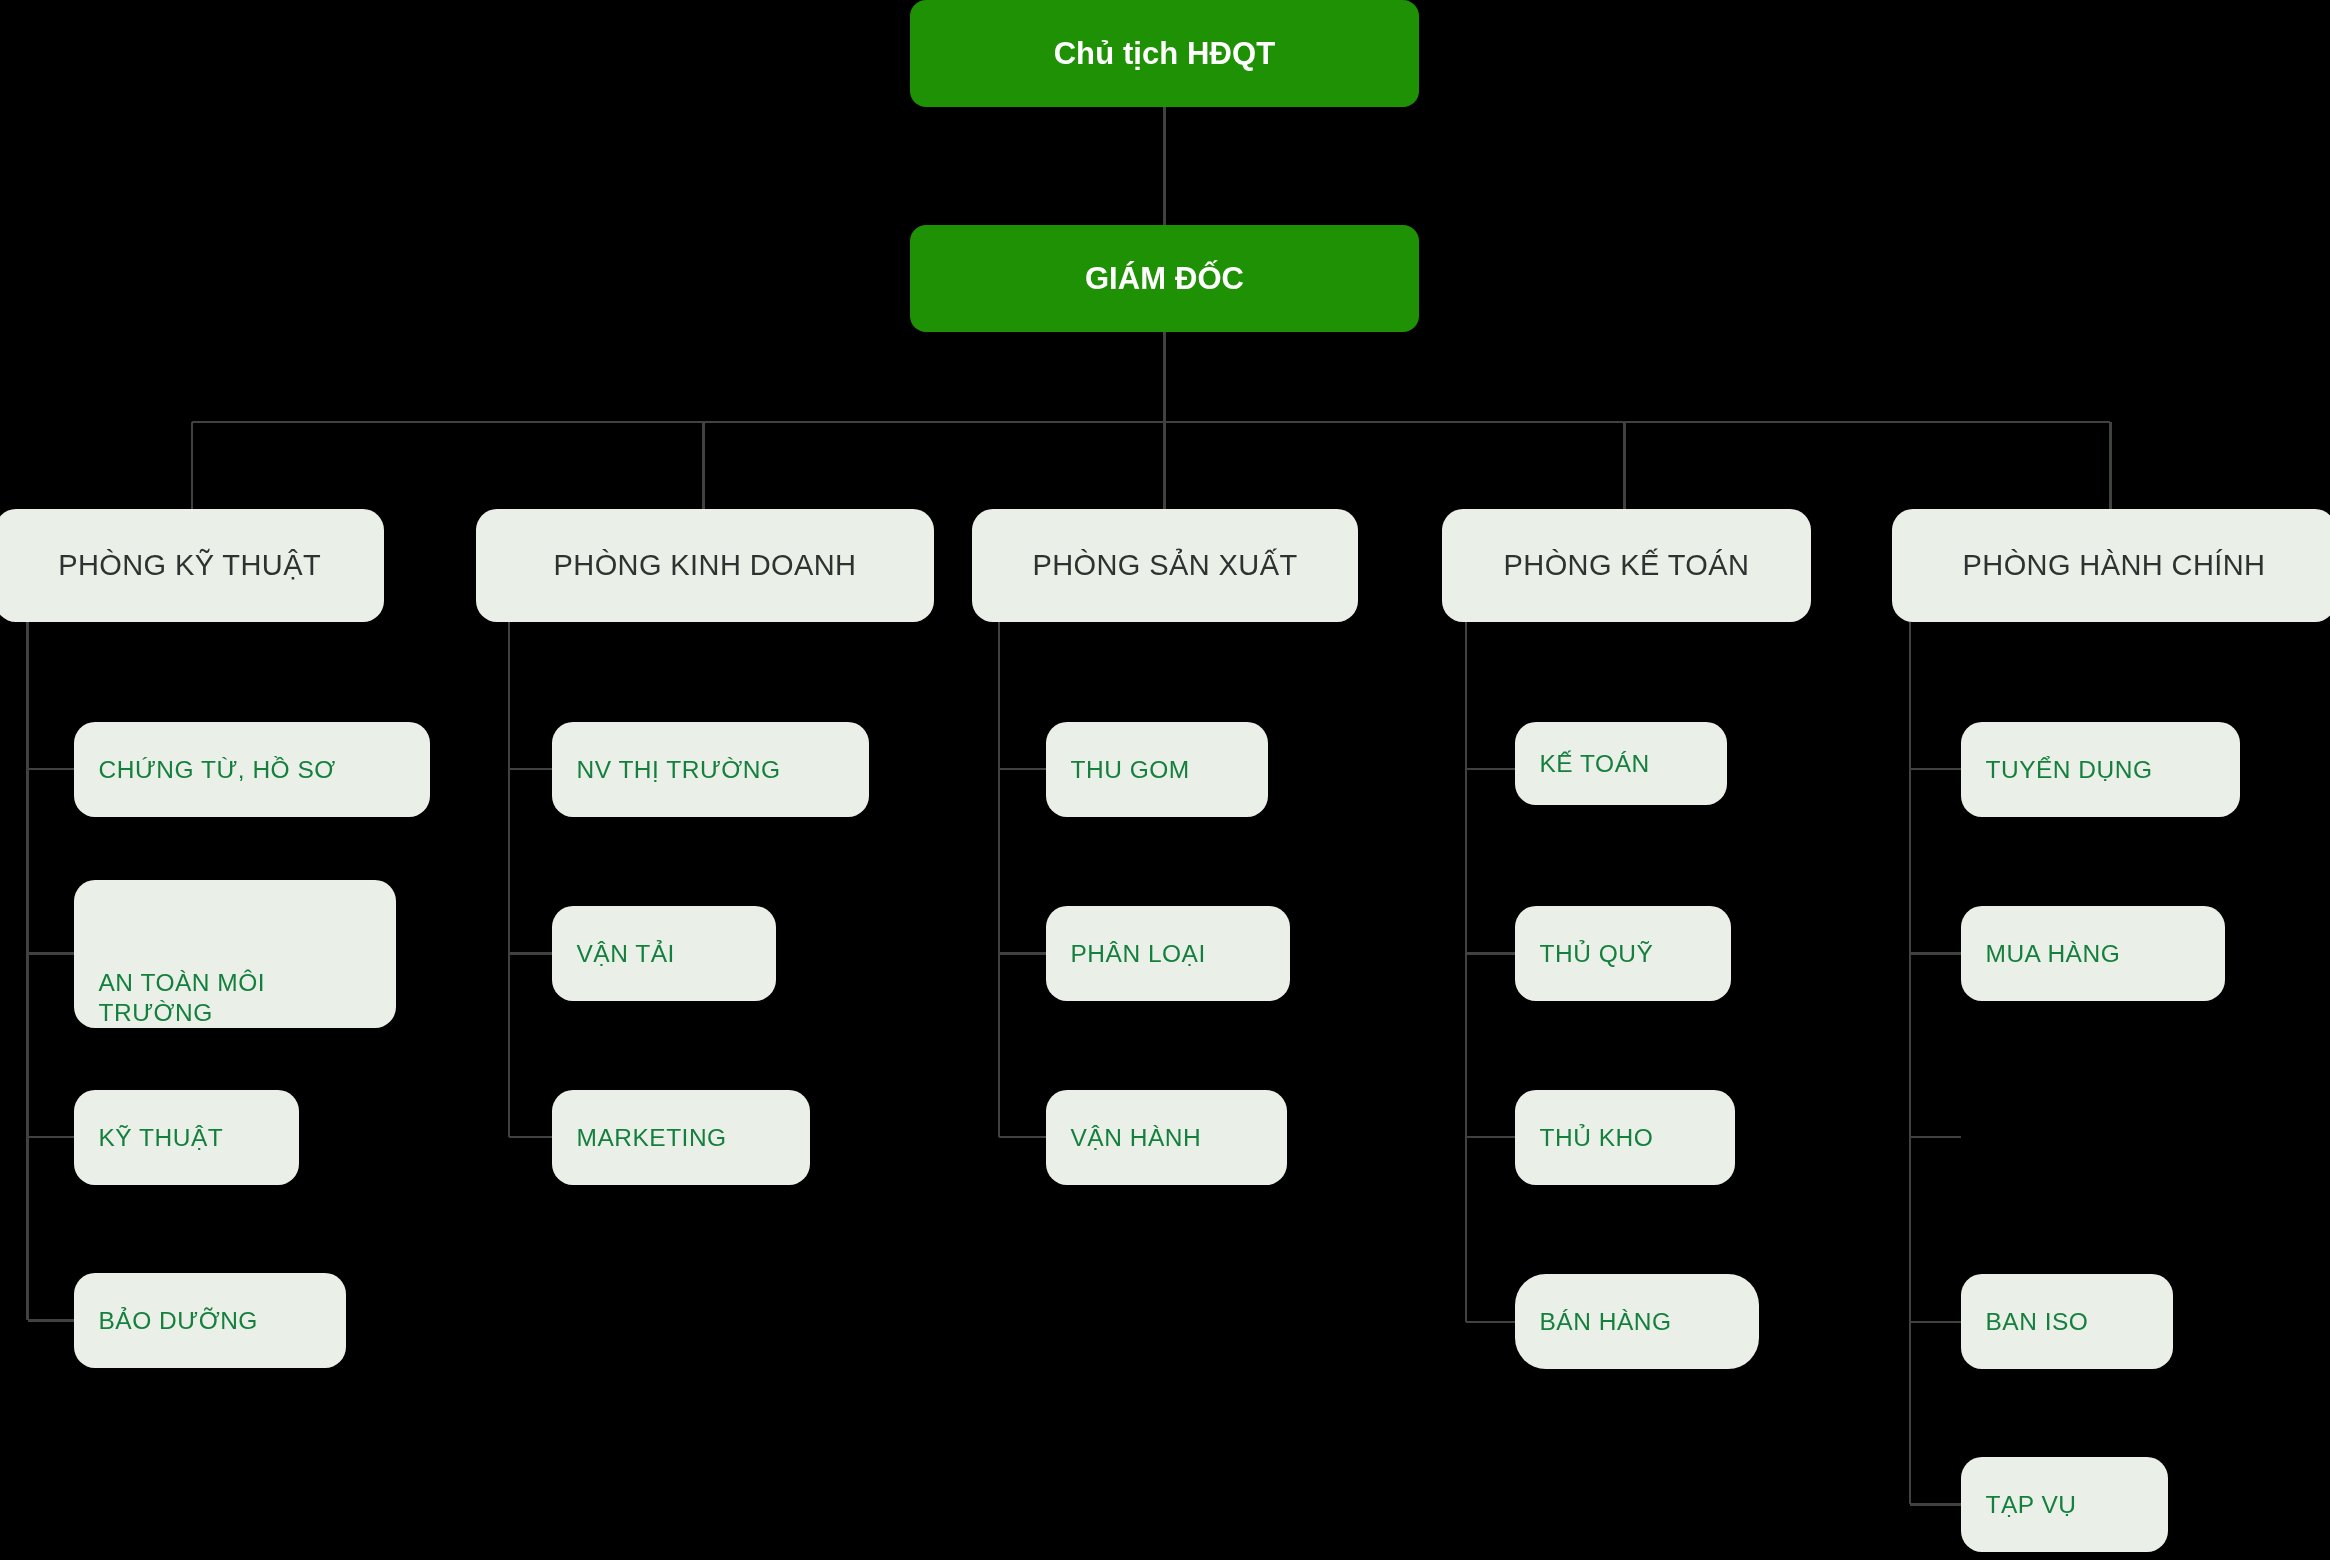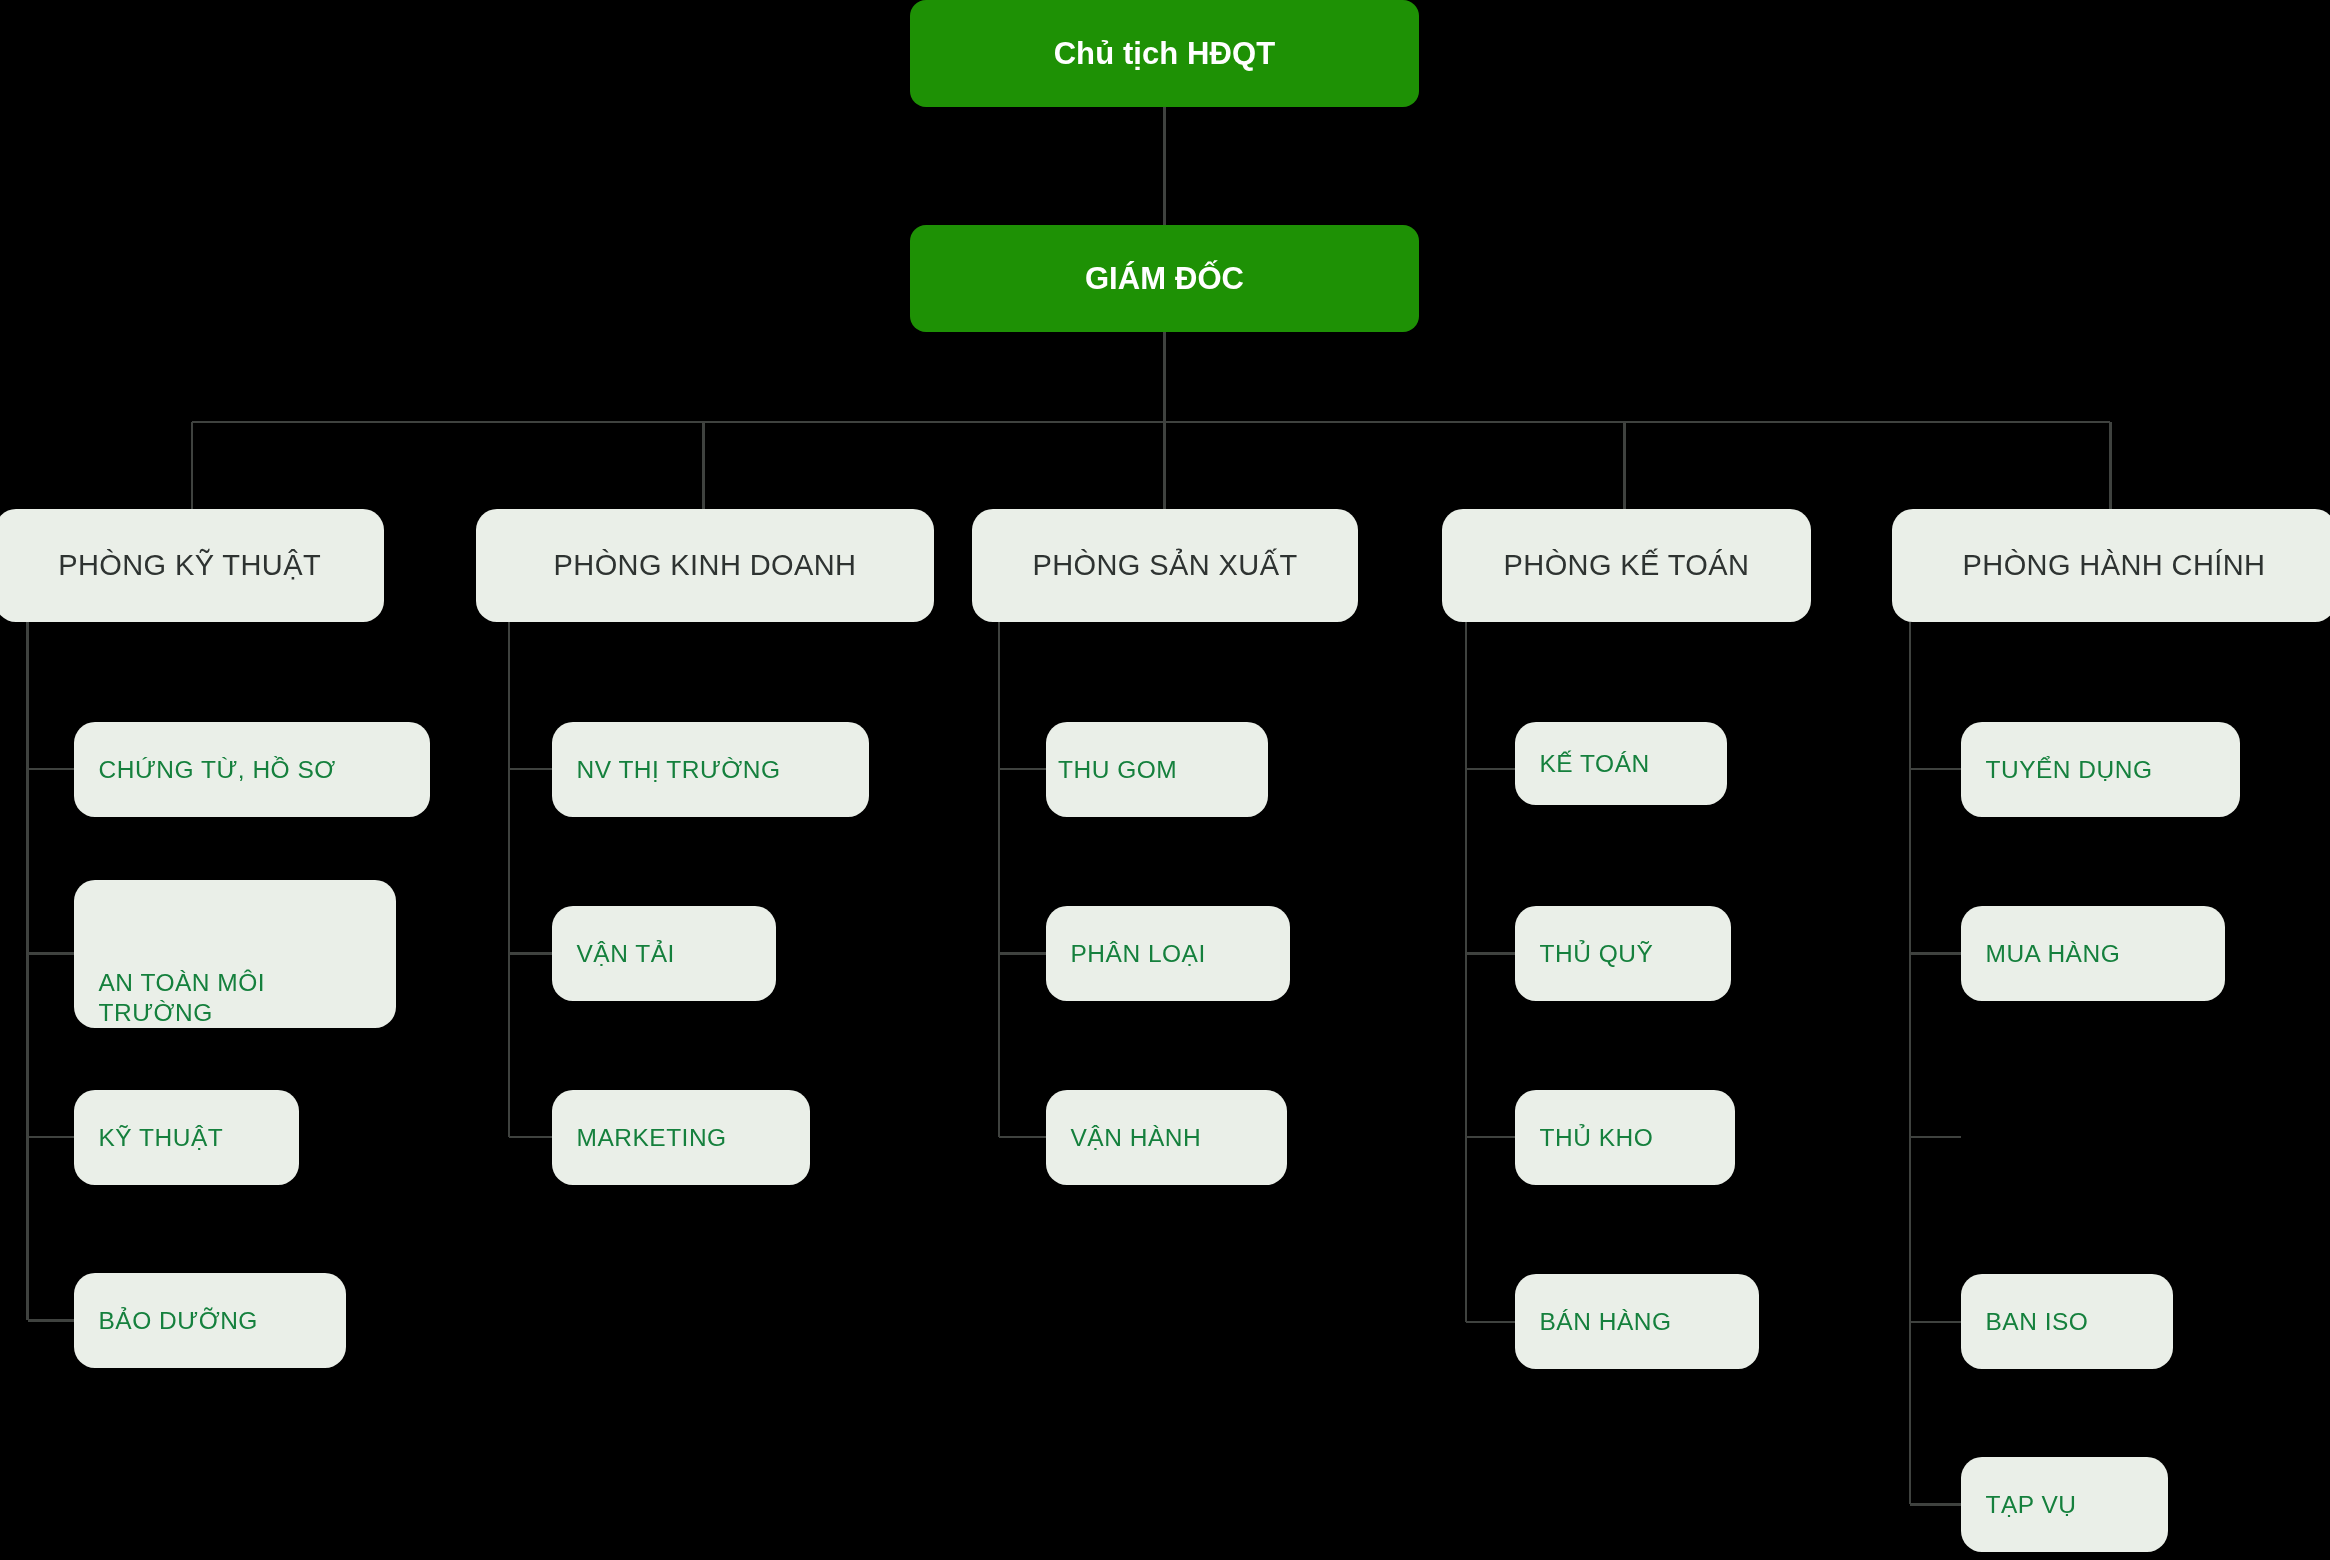--- a/index.html
+++ b/index.html
@@ -171,21 +171,21 @@
   </div>
 
   <div class="node leaf" style="left:552px; top:906px; width:224px; height:95px;">
     <span class="txt">VẬN TẢI</span>
   </div>
 
   <div class="node leaf" style="left:552px; top:1090px; width:258px; height:95px;">
     <span class="txt">MARKETING</span>
   </div>
 
-  <div class="node leaf" style="left:1046px; top:722px; width:222px; height:95px;padding-left:12px;">
+  <div class="node leaf" style="left:1046px; top:722px; width:222px; height:95px;">
     <span class="txt">THU GOM</span>
   </div>
 
   <div class="node leaf" style="left:1046px; top:906px; width:244px; height:95px;">
     <span class="txt">PHÂN LOẠI</span>
   </div>
 
   <div class="node leaf" style="left:1046px; top:1090px; width:241px; height:95px;">
     <span class="txt">VẬN HÀNH</span>
   </div>
@@ -195,21 +195,21 @@
   </div>
 
   <div class="node leaf" style="left:1515px; top:906px; width:216px; height:95px;">
     <span class="txt">THỦ QUỸ</span>
   </div>
 
   <div class="node leaf" style="left:1515px; top:1090px; width:220px; height:95px;">
     <span class="txt">THỦ KHO</span>
   </div>
 
-  <div class="node leaf" style="left:1515px; top:1274px; width:244px; height:95px;">
+  <div class="node leaf" style="left:1515px; top:1274px; width:244px; height:95px;border-radius:31px;">
     <span class="txt">BÁN HÀNG</span>
   </div>
 
   <div class="node leaf" style="left:1961px; top:722px; width:279px; height:95px;">
     <span class="txt">TUYỂN DỤNG</span>
   </div>
 
   <div class="node leaf" style="left:1961px; top:906px; width:264px; height:95px;">
     <span class="txt">MUA HÀNG</span>
   </div>

